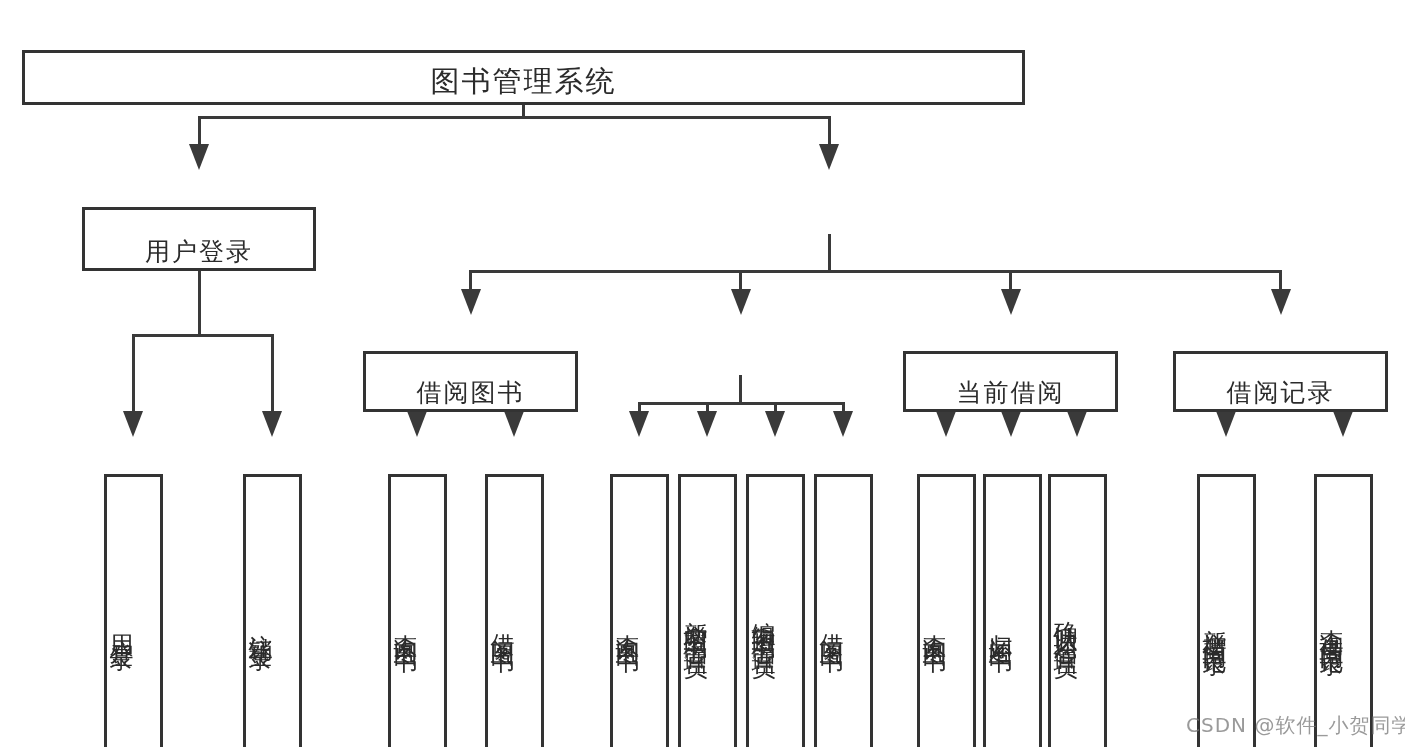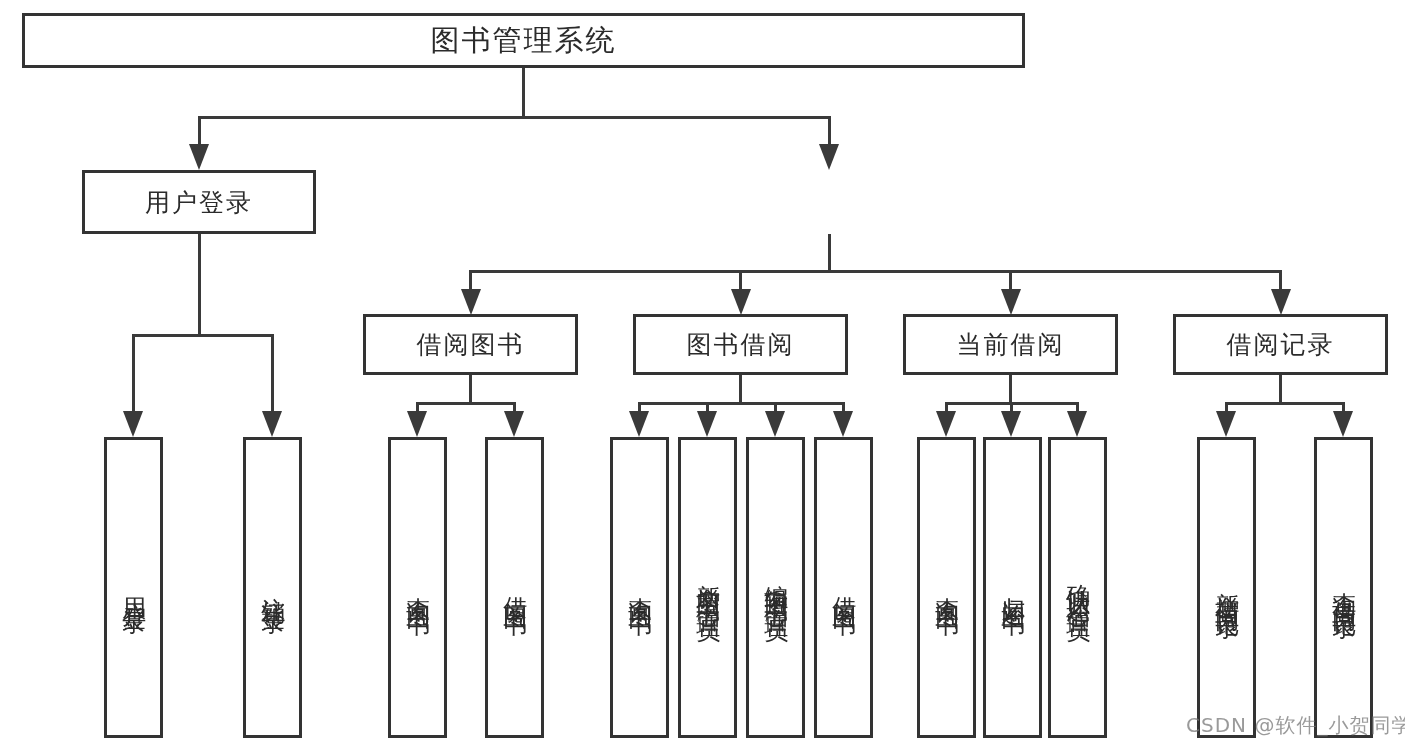--- a/index.html
+++ b/index.html
@@ -3,22 +3,23 @@
 <meta charset="utf-8">
 <style>
   html,body { margin:0; padding:0; background:#ffffff; }
   .canvas {
     position:relative; width:1405px; height:747px; background:#ffffff;
     font-family:"DejaVu Sans","Liberation Sans",sans-serif; overflow:hidden;
     color:#2b2b2b;
   }
   .box {
     position:absolute; background:#ffffff; border:3px solid #333333;
-    box-sizing:border-box; display:flex; align-items:center; justify-content:center;
+    box-sizing:border-box; display:flex; align-items:flex-end; justify-content:center;
     z-index:2;
+    margin-top:37px;
   }
   .root-box  { font-size:29px; letter-spacing:2px; }
   .h-box     { font-size:25px; letter-spacing:2px; }
   .v-box {
     writing-mode:vertical-rl; text-orientation:mixed;
     font-size:24px; letter-spacing:5px; line-height:1.15;
   }
   .vl, .hl { position:absolute; background:#3a3a3a; z-index:1; }
   .vl { width:3px; }
   .hl { height:3px; }
@@ -66,23 +67,20 @@
   <div class="arrow" style="left:461px;top:289px"></div>
   <div class="vl" style="left:739px;top:270px;height:22px"></div>
   <div class="arrow" style="left:731px;top:289px"></div>
   <div class="vl" style="left:1009px;top:270px;height:22px"></div>
   <div class="arrow" style="left:1001px;top:289px"></div>
   <div class="vl" style="left:1279px;top:270px;height:22px"></div>
   <div class="arrow" style="left:1271px;top:289px"></div>
 
   <div class="box h-box" style="left:363px;top:314px;width:215px;height:61px">
     <span>借阅图书</span>
-  </div>
-  <div class="box h-box" style="left:633px;top:314px;width:215px;height:61px">
-    <span>图书借阅</span>
   </div>
   <div class="box h-box" style="left:903px;top:314px;width:215px;height:61px">
     <span>当前借阅</span>
   </div>
   <div class="box h-box" style="left:1173px;top:314px;width:215px;height:61px">
     <span>借阅记录</span>
   </div>
 
   <div class="vl" style="left:469px;top:375px;height:29px"></div>
   <div class="hl" style="left:416px;top:402px;width:100px"></div>

